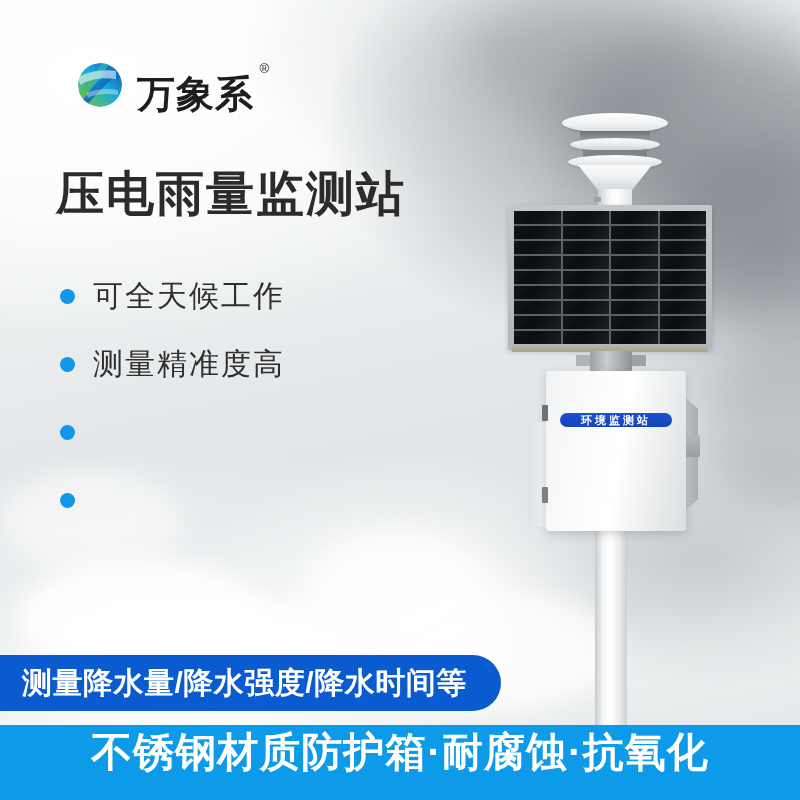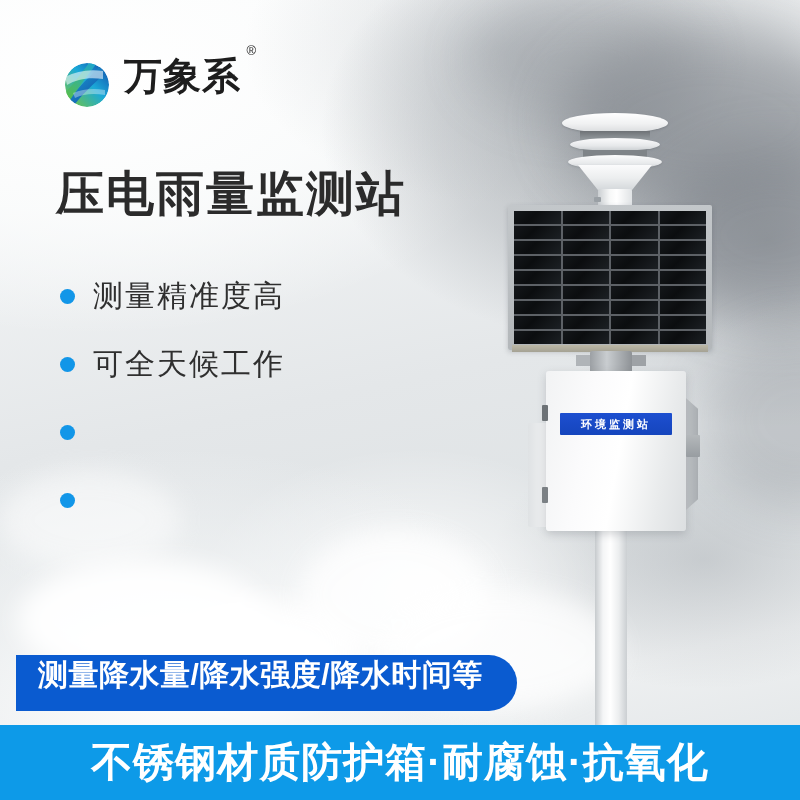--- a/index.html
+++ b/index.html
@@ -28,44 +28,44 @@
   .cp3{left:300px;top:530px;width:190px;height:130px;opacity:.85;}
   .cp4{left:380px;top:590px;width:240px;height:120px;opacity:.8;}
   .cp5{left:0px;top:470px;width:180px;height:100px;opacity:.55;}
   .darkpuff{position:absolute;border-radius:50%;filter:blur(26px);background:rgba(118,125,132,.42);}
   .dp1{left:560px;top:30px;width:300px;height:180px;}
   .dp2{left:660px;top:150px;width:230px;height:170px;}
   .dp3{left:700px;top:330px;width:200px;height:180px;opacity:.7;}
   .dp4{left:470px;top:0px;width:230px;height:120px;opacity:.55;}
 
   
-  .logo{position:absolute;left:59px;top:57px;display:flex;align-items:flex-start;gap:9px;}
+  .logo{position:absolute;left:72px;top:57px;display:flex;align-items:flex-end;gap:9px;}
   .logo-mark{width:56px;height:56px;position:relative;}
   .logo-text{font-size:38px;font-weight:bold;color:#1d1d1d;letter-spacing:1px;line-height:1;position:relative;}
   .logo-r{position:absolute;top:-13px;right:-16px;font-size:13px;font-weight:normal;color:#1d1d1d;}
 
   
   .headline{position:absolute;left:56px;top:168px;font-size:48px;font-weight:bold;
     color:#2b2b2b;letter-spacing:2px;line-height:1.1;white-space:nowrap;}
 
   
   .features{position:absolute;left:60px;top:262px;}
   .feat{display:flex;align-items:center;height:68px;}
   .feat-dot{width:15px;height:15px;border-radius:50%;background:#1296e8;flex:none;margin-right:18px;}
   .feat-label{font-size:30px;color:#2f2f2f;letter-spacing:2px;white-space:nowrap;}
 
   
   .pill{position:absolute;left:0;top:655px;height:56px;
     background:#0a5bd0;border-radius:0 28px 28px 0;
-    display:flex;padding:0 34px 0 22px;box-sizing:border-box;margin-left:16px;}
+    display:flex;align-items:center;padding:0 34px 0 22px;box-sizing:border-box;}
   .pill-label{color:#fff;font-size:30px;font-weight:bold;letter-spacing:.5px;white-space:nowrap;}
 
   
   .bottombar{position:absolute;left:0;bottom:0;width:800px;height:75px;
-    background:#0d9ae8;display:flex;align-items:center;justify-content:center;}
+    background:#0d9ae8;display:flex;align-items:flex-start;justify-content:center;}
   .bottombar-label{color:#fff;font-size:41px;font-weight:bold;letter-spacing:1px;white-space:nowrap;}
 
   
   .product{position:absolute;left:490px;top:105px;width:260px;height:620px;}
 
   
   .mast{position:absolute;left:108px;top:150px;width:26px;height:520px;
     background:linear-gradient(90deg,#b9bdc0 0%,#eceeef 22%,#fdfdfd 45%,#e6e8ea 72%,#c2c6c9 100%);
     border-radius:2px;}
   .mast-low{position:absolute;left:105px;top:420px;width:32px;height:255px;
@@ -121,23 +121,23 @@
     border-radius:3px;box-shadow:0 3px 8px rgba(90,96,102,.25);}
   .box-side{position:absolute;left:188px;top:286px;width:20px;height:126px;
     background:linear-gradient(90deg,#d4d7da 0%,#bcc0c3 55%,#a9adb1 100%);
     clip-path:polygon(0% 0%,100% 14%,100% 86%,0% 100%);}
   .box-wing-l{position:absolute;left:38px;top:318px;width:20px;height:104px;
     background:linear-gradient(90deg,#dfe2e4 0%,#f2f3f4 100%);border-radius:2px 0 0 2px;}
   .box-notch{position:absolute;left:196px;top:330px;width:14px;height:22px;
     background:linear-gradient(180deg,#b4b8bb 0%,#989da1 100%);border-radius:1px;}
   .hinge1{position:absolute;left:52px;top:300px;width:6px;height:16px;background:#6d7276;border-radius:1px;}
   .hinge2{position:absolute;left:52px;top:382px;width:6px;height:16px;background:#7b8084;border-radius:1px;}
-  .label-plate{position:absolute;left:70px;top:308px;width:112px;height:22px;
+  .label-plate{position:absolute;left:70px;top:308px;width:112px;height:14px;
     background:linear-gradient(180deg,#1d4fd0 0%,#1545bd 100%);
-    display:flex;align-items:center;justify-content:center;border-radius:1px;}
+    display:flex;align-items:center;justify-content:center;border-radius:11px;}
   .label-plate-text{color:#fff;font-size:11px;font-weight:bold;letter-spacing:3px;white-space:nowrap;}
 </style>
 </head>
 <body>
 
 <div class="stage">
 
   <div class="sky"></div>
   <div class="darkpuff dp4"></div>
   <div class="darkpuff dp1"></div>
@@ -259,25 +259,25 @@
       <span>万象系</span>
       <span class="logo-r">®</span>
     </div>
   </div>
 
   <div class="headline">压电雨量监测站</div>
 
   <div class="features">
     <div class="feat">
       <span class="feat-dot"></span>
+      <span class="feat-label">可全天候工作</span>
+    </div>
+    <div class="feat">
+      <span class="feat-dot"></span>
       <span class="feat-label">测量精准度高</span>
-    </div>
-    <div class="feat">
-      <span class="feat-dot"></span>
-      <span class="feat-label">可全天候工作</span>
     </div>
     <div class="feat">
       <span class="feat-dot"></span>
     </div>
     <div class="feat">
       <span class="feat-dot"></span>
     </div>
   </div>
 
   <div class="pill">

